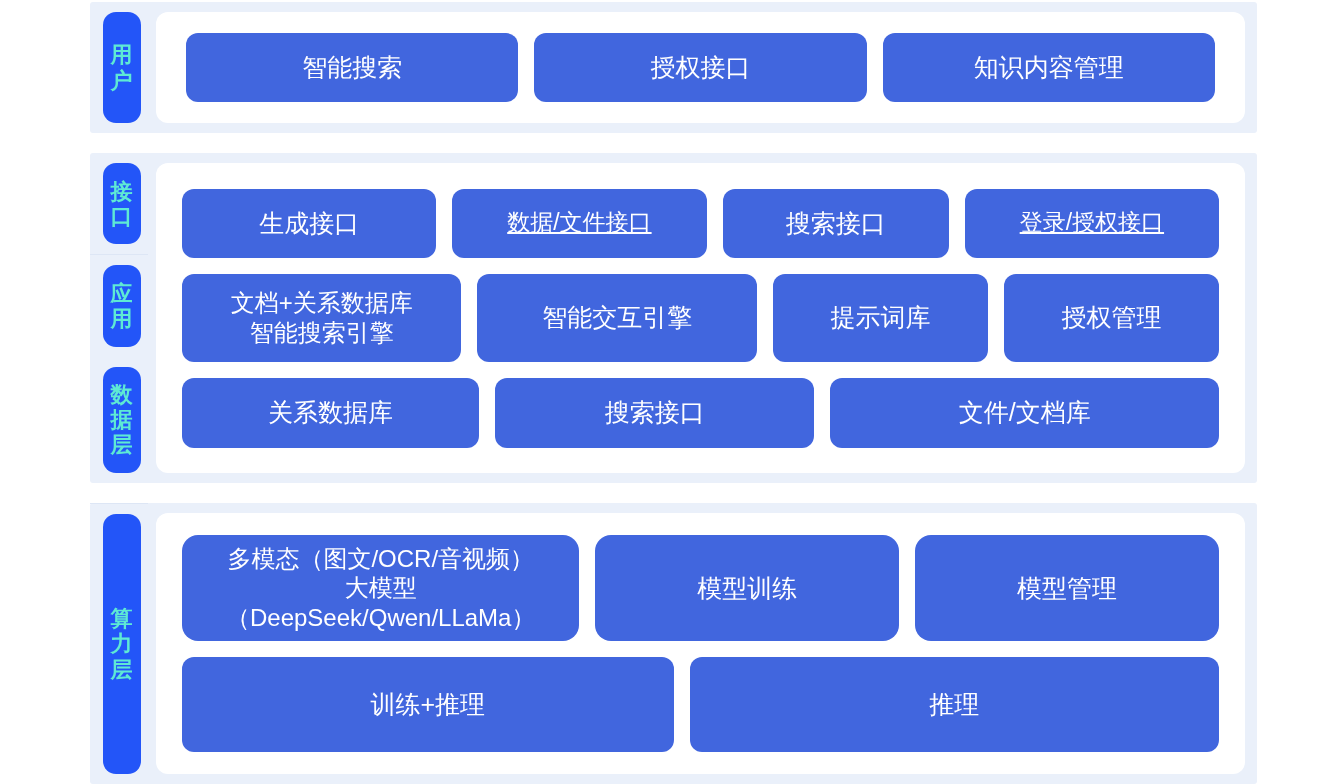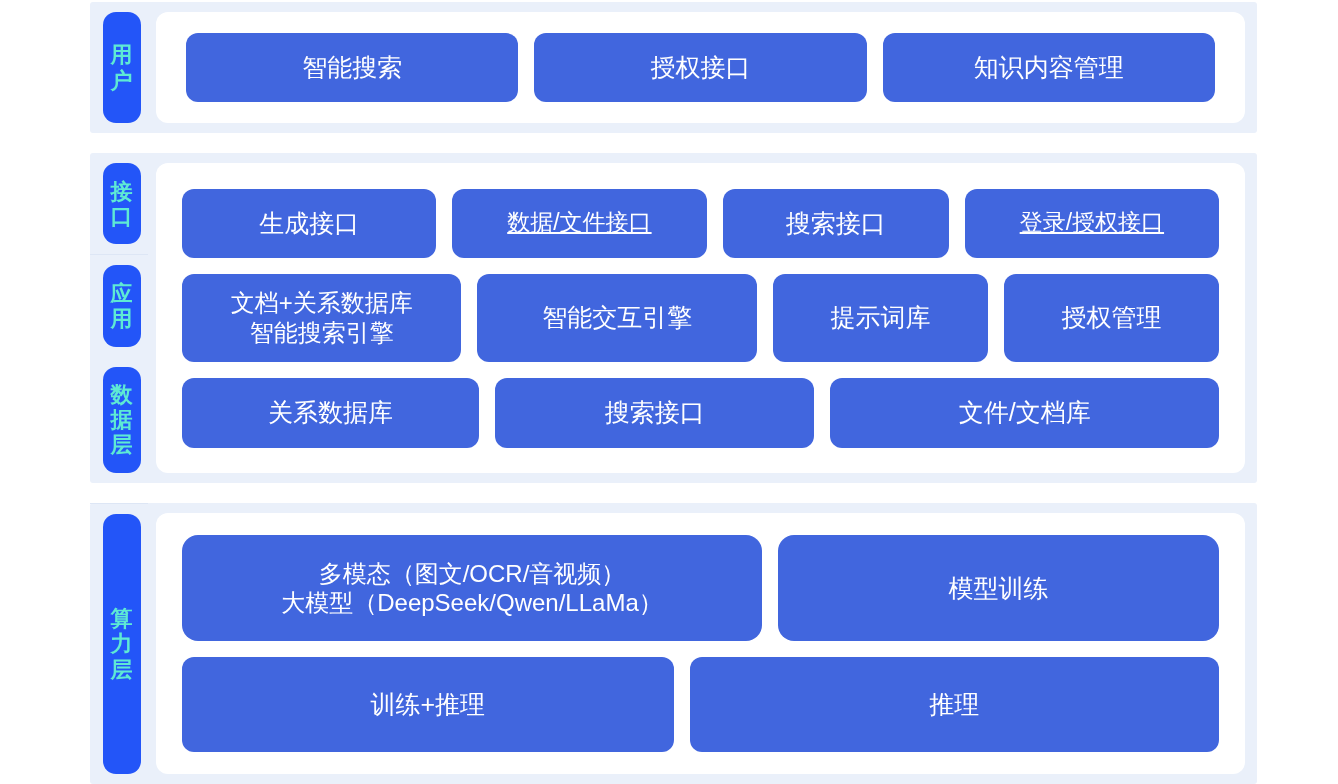--- a/index.html
+++ b/index.html
@@ -205,20 +205,21 @@
         <span>算力层</span>
       </div>
     </div>
     <div class="panel">
       <div class="panel-rows">
 
         <div class="row r-model">
           <div class="box f5 multi">多模态（图文/OCR/音视频）
 大模型（DeepSeek/Qwen/LLaMa）</div>
           <div class="box f1">模型训练</div>
+          <div class="box f1">模型管理</div>
         </div>
 
         <div class="row r-compute">
           <div class="box f1">训练+推理</div>
           <div class="box f4">推理</div>
         </div>
 
       </div>
     </div>
   </div>

